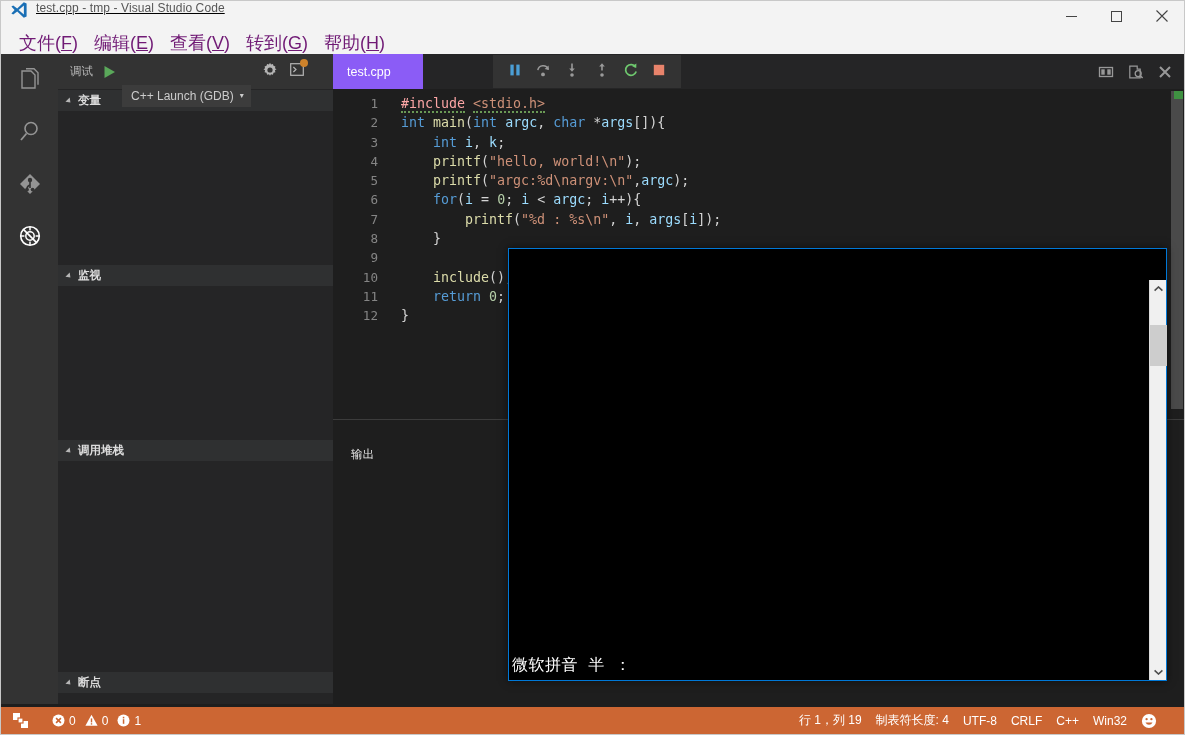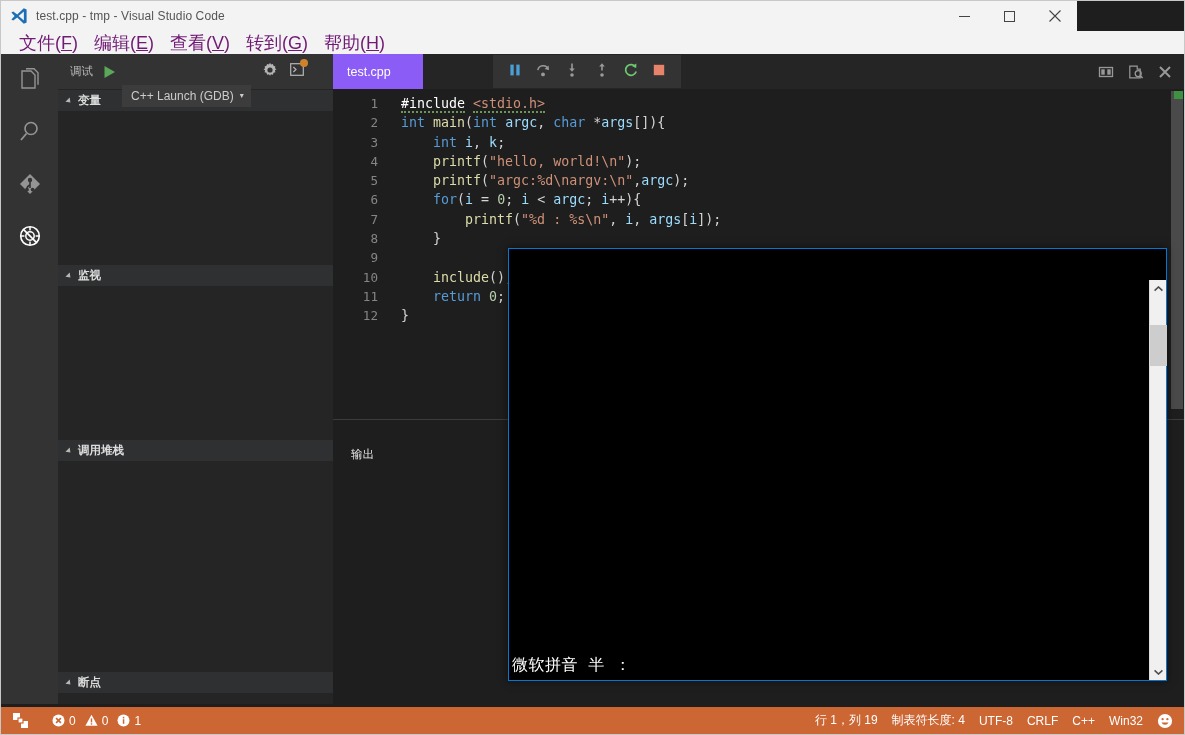--- a/index.html
+++ b/index.html
@@ -13,22 +13,22 @@
 
   
   #vscode-window{
     position:absolute; left:0; top:0; width:1185px; height:735px;
     background:#1e1e1e;
     border:1px solid #c8c8c8;
   }
 
   
   #titlebar{
-    position:absolute; left:0; top:0; width:1076px; height:30px;
-    background:#f3f3f3; display:flex; align-items:center;
+    position:absolute; left:0; top:0; width:1183px; height:30px;
+    background:#f3f3f3; display:flex; text-decoration:underline;
   }
   #vs-logo{ width:18px; height:18px; margin-left:9px; flex:0 0 auto; }
   #title-text{
     font-size:12px; color:#555; margin-left:8px; white-space:nowrap;
     letter-spacing:.1px;
   }
   .win-btns{ position:absolute; right:0; top:0; height:30px; display:flex; }
   .win-btn{
     width:45px; height:30px; display:flex; align-items:center; justify-content:center;
     color:#444;
@@ -123,21 +123,21 @@
     font-family:"DejaVu Sans Mono","Liberation Mono",monospace;
     font-size:13.3px; line-height:19.3px; padding-top:5px;
   }
   .cl{ display:flex; height:19.3px; white-space:pre; }
   .ln{
     width:45px; text-align:right; color:#858585; flex:0 0 45px;
     font-size:12.6px; padding-right:0px;
   }
   .code{ padding-left:23px; position:relative; }
   .kw{ color:#569cd6; }           
-  .pp{ color:#ffffff; }           
+  .pp{ color:#fca5a5; }           
   .inc{ color:#ce9178; }          
   .fn{ color:#dcdcaa; }           
   .str{ color:#ce9178; }
   .var{ color:#9cdcfe; }
   .num{ color:#b5cea8; }
   .pl{ color:#d4d4d4; }
   .squig{
     border-bottom:2px dotted #6a9955;
   }
 
@@ -216,21 +216,21 @@
     background:#cc6633; display:flex; align-items:center;
     font-size:12px; color:#ffffff;
   }
   #sb-left{ display:flex; align-items:center; height:27px; padding-left:11px; }
   #sb-remote{ display:flex; align-items:center; margin-right:16px; }
   .sb-item{
     display:flex; align-items:center; height:27px; padding:0 7px;
     white-space:nowrap; gap:4px;
   }
   #sb-right{
-    position:absolute; right:4px; top:0; height:27px; display:flex;
+    position:absolute; right:20px; top:0; height:27px; display:flex;
     align-items:flex-end;
   }
   .sb-ico{ display:flex; align-items:center; }
 </style>
 </head>
 <body>
 
 <div id="vscode-window">
 
   <div id="titlebar">

